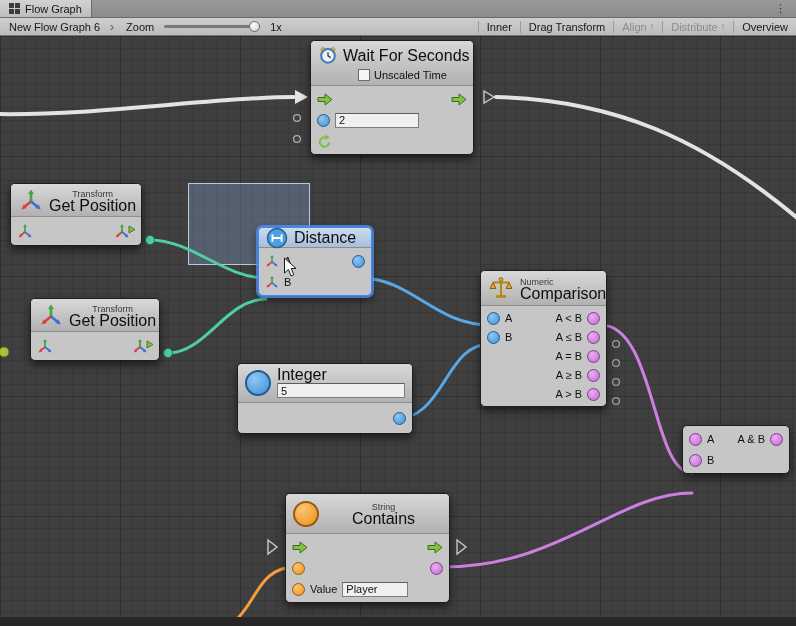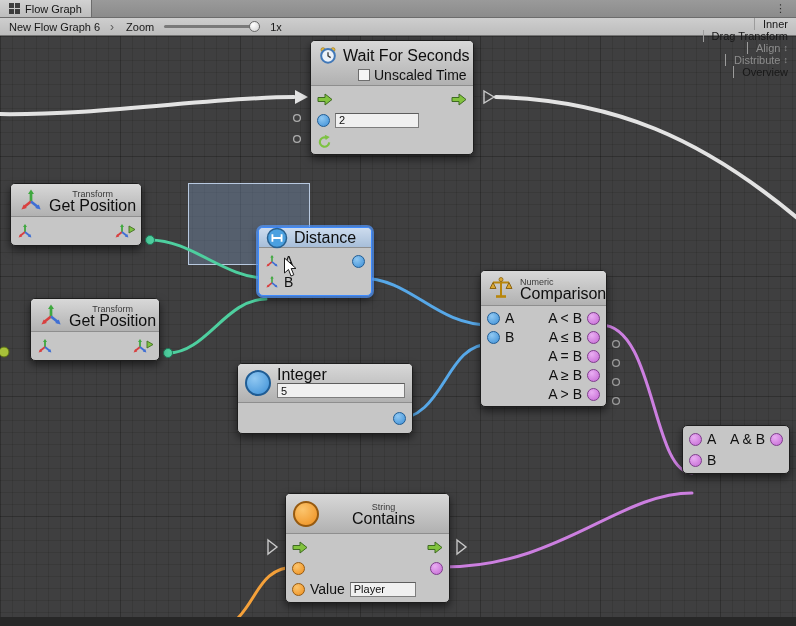--- a/index.html
+++ b/index.html
@@ -12,21 +12,21 @@
   .tab-menu { margin-left:auto; display:flex; align-items:center; padding:0 9px; color:#2e2e2e; font-size:11px; letter-spacing:1px; }
 
   
   .toolbar { position:absolute; top:18px; left:0; right:0; height:18px; background:linear-gradient(#cecece,#bcbcbc); border-bottom:1px solid #757575; display:flex; align-items:stretch; z-index:6; font-size:11px; color:#181818; }
   .tb-left { display:flex; align-items:center; gap:6px; padding-left:5px; flex:1; }
   .breadcrumb { padding:0 4px; }
   .crumb-sep { color:#5c5c5c; font-size:12px; }
   .zoom-label { margin-left:6px; }
   .slider { width:96px; height:3px; background:#797979; border-radius:2px; position:relative; margin:0 4px; }
   .slider-thumb { position:absolute; top:-4px; left:calc(100% - 11px); width:11px; height:11px; border-radius:50%; background:radial-gradient(circle at 35% 30%, #ffffff, #cfcfcf); border:1px solid #6a6a6a; }
-  .tb-right { display:flex; align-items:flex-end;flex-direction:column; }
+  .tb-right { display:flex; align-items:center; }
   .tb-btn { display:flex; align-items:center; gap:3px; padding:0 8px; border-left:1px solid #9c9c9c; }
   .tb-btn.disabled { color:#8d8d8d; }
   .sort-ic { font-size:9px; line-height:9px; }
 
   
   .canvas { position:absolute; top:36px; left:0; width:796px; height:581px; overflow:hidden;
     background-color:#3f3f40;
     background-image:
       linear-gradient(rgba(0,0,0,0.16) 1px, transparent 1px),
       linear-gradient(90deg, rgba(0,0,0,0.16) 1px, transparent 1px),
@@ -42,21 +42,21 @@
   
   .node { position:absolute; z-index:2; background:#c6c6c6; border:1px solid #1d1d1d; border-radius:5px; box-shadow:0 4px 9px rgba(0,0,0,0.55); color:#101010; }
   .node-header { background:linear-gradient(#d8d8d8,#b1b1b1); border-bottom:1px solid #8e8e8e; border-radius:4px 4px 0 0; padding:4px 7px; display:flex; align-items:center; gap:6px; }
   .node-header.col { flex-direction:column; align-items:stretch; gap:2px; padding:3px 7px; }
   .node-body { padding:4px 6px; display:flex; flex-direction:column; gap:3px; }
   .row { display:flex; align-items:center; gap:5px; height:18px; }
   .row.sm { height:16px; }
   .spacer { flex:1; }
   .cat { font-size:9px; color:#3a3a3a; line-height:10px; }
   .ntitle { font-size:16px; color:#0e0e0e; line-height:13px; white-space:nowrap; }
-  .plabel { font-size:14px; white-space:nowrap; }
+  .plabel { font-size:11px; white-space:nowrap; }
   .tcol { display:flex; flex-direction:column; }
   .center { margin:0 auto; text-align:center; }
 
   .selected { border-color:#3d8aff; box-shadow:0 0 0 2px rgba(82,152,255,0.7), 0 4px 9px rgba(0,0,0,0.55); }
   .selected .node-header { background:linear-gradient(#cddcee,#a7bed9); }
 
   .p { width:13px; height:13px; border-radius:50%; flex:0 0 auto; }
   .p.blue { background:radial-gradient(circle at 35% 30%, #90c8f2, #3d8fd6); border:1px solid #1f5c94; }
   .p.orange { background:radial-gradient(circle at 35% 30%, #fbc56e, #ee8f1e); border:1px solid #965a10; }
   .p.magenta { background:radial-gradient(circle at 35% 30%, #e9aef2, #c468d4); border:1px solid #7e3d8c; }

